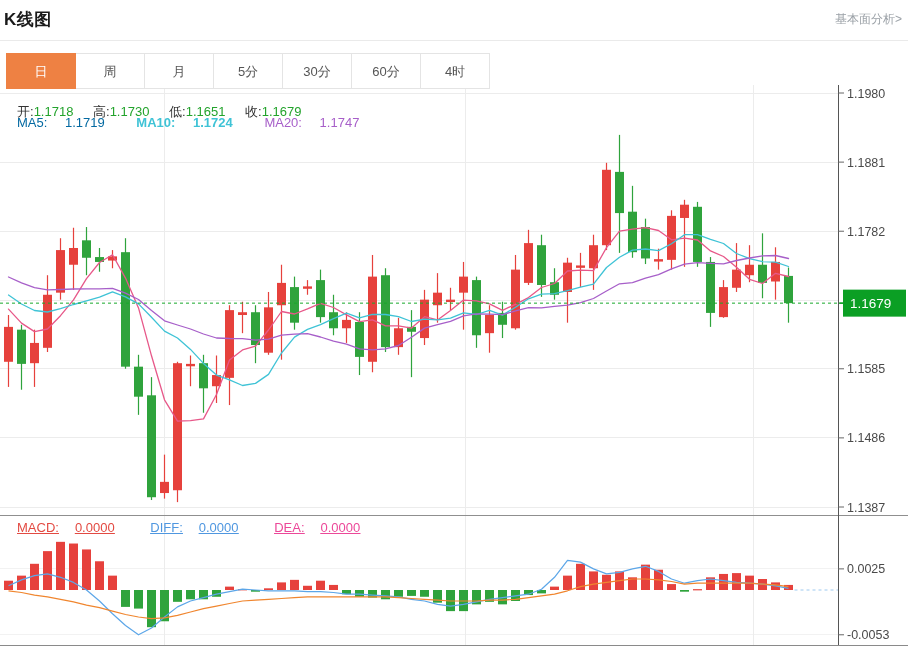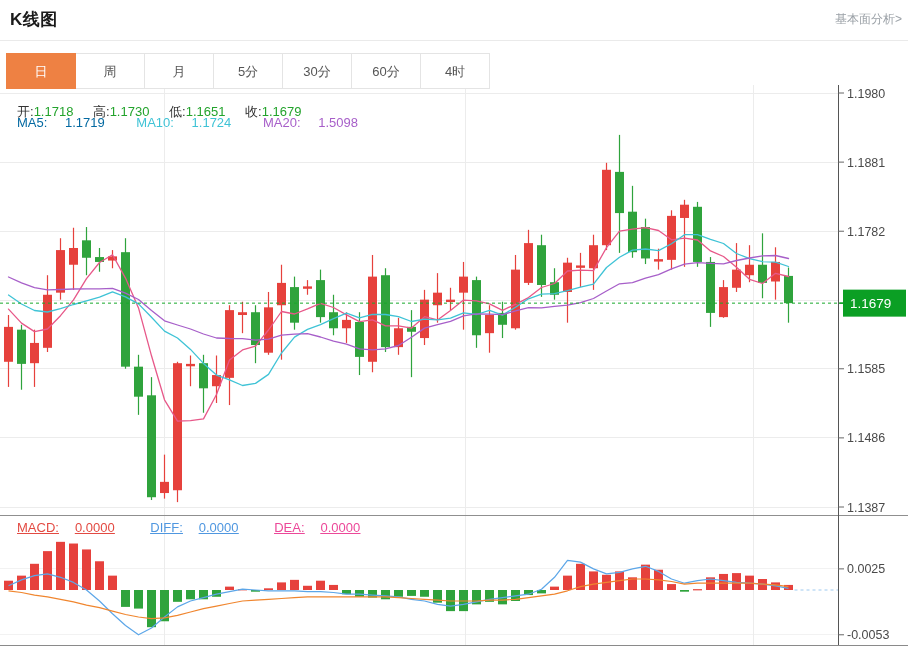--- a/index.html
+++ b/index.html
@@ -1,31 +1,31 @@
 <!DOCTYPE html>
 <html><head>
 <meta charset="utf-8">
 <style>
   html,body{margin:0;padding:0;background:#fff;}
   body{width:908px;height:652px;font-family:"Liberation Sans","DejaVu Sans",sans-serif;-webkit-font-smoothing:antialiased;}
   .page{position:relative;width:908px;height:652px;overflow:hidden;background:#fff;}
-  .hdr-title{position:absolute;top:8px;left:10px;font-size:17px;font-weight:bold;color:#1a1a1a;letter-spacing:.5px;}
+  .hdr-title{position:absolute;top:8px;left:4px;font-size:17px;font-weight:bold;color:#1a1a1a;letter-spacing:.5px;}
   .hdr-link{position:absolute;top:11px;right:6px;font-size:12px;color:#9aa0a6;cursor:pointer;text-align:center;}
   .hdr-divider{position:absolute;top:40px;left:0;width:908px;height:0;border-top:1px solid #eaeaea;}
   .tabbar{position:absolute;top:53px;left:7px;display:flex;}
   .tab{width:70px;height:36px;line-height:36px;text-align:center;font-size:13px;color:#555;background:#fff;border:1px solid #e4e4e4;margin-left:-1px;box-sizing:border-box;cursor:pointer;}
   .tab.active{background:#ee8143;border-color:#ee8143;color:#fff;z-index:2;}
   svg#chart-svg{position:absolute;top:0;left:0;}
   .ohlc-row{position:absolute;top:103px;left:17px;font-size:13px;white-space:nowrap;}
   .ohlc-row .lab{color:#333;}
   .ohlc-row .val{color:#23a32c;margin-right:16px;}
   .ma-row{position:absolute;top:115px;left:17px;font-size:13px;white-space:nowrap;}
   .ma-row span{margin-right:14px;}
   .c-ma5{color:#0369a1;}
-  .c-ma10{color:#3fc3d6;}
+  .c-ma10{color:#3fc3d6;font-weight:bold;}
   .c-ma20{color:#a75fc9;}
   .macd-row{position:absolute;top:520px;left:17px;font-size:13px;white-space:nowrap;}
   .macd-row span{margin-right:16px;text-decoration:underline;}
   .c-macd{color:#e34a42;}
   .c-diff{color:#4f97e0;}
   .c-dea{color:#ec4899;}
 </style>
 </head>
 <body>
 
@@ -277,21 +277,21 @@
   <div class="ohlc-row">
     <span class="lab">开:</span><span class="val">1.1718</span>
     <span class="lab">高:</span><span class="val">1.1730</span>
     <span class="lab">低:</span><span class="val">1.1651</span>
     <span class="lab">收:</span><span class="val">1.1679</span>
   </div>
 
   <div class="ma-row">
     <span class="c-ma5"><span>MA5:</span> <span>1.1719</span></span>
     <span class="c-ma10"><span>MA10:</span> <span>1.1724</span></span>
-    <span class="c-ma20"><span>MA20:</span> <span>1.5098</span></span>
+    <span class="c-ma20"><span>MA20:</span> <span>1.1747</span></span>
   </div>
 
   <div class="macd-row">
     <span class="c-macd"><span>MACD:</span><span>0.0000</span></span>
     <span class="c-diff"><span>DIFF:</span><span>0.0000</span></span>
     <span class="c-dea"><span>DEA:</span><span>0.0000</span></span>
   </div>
 
 </div>
 

